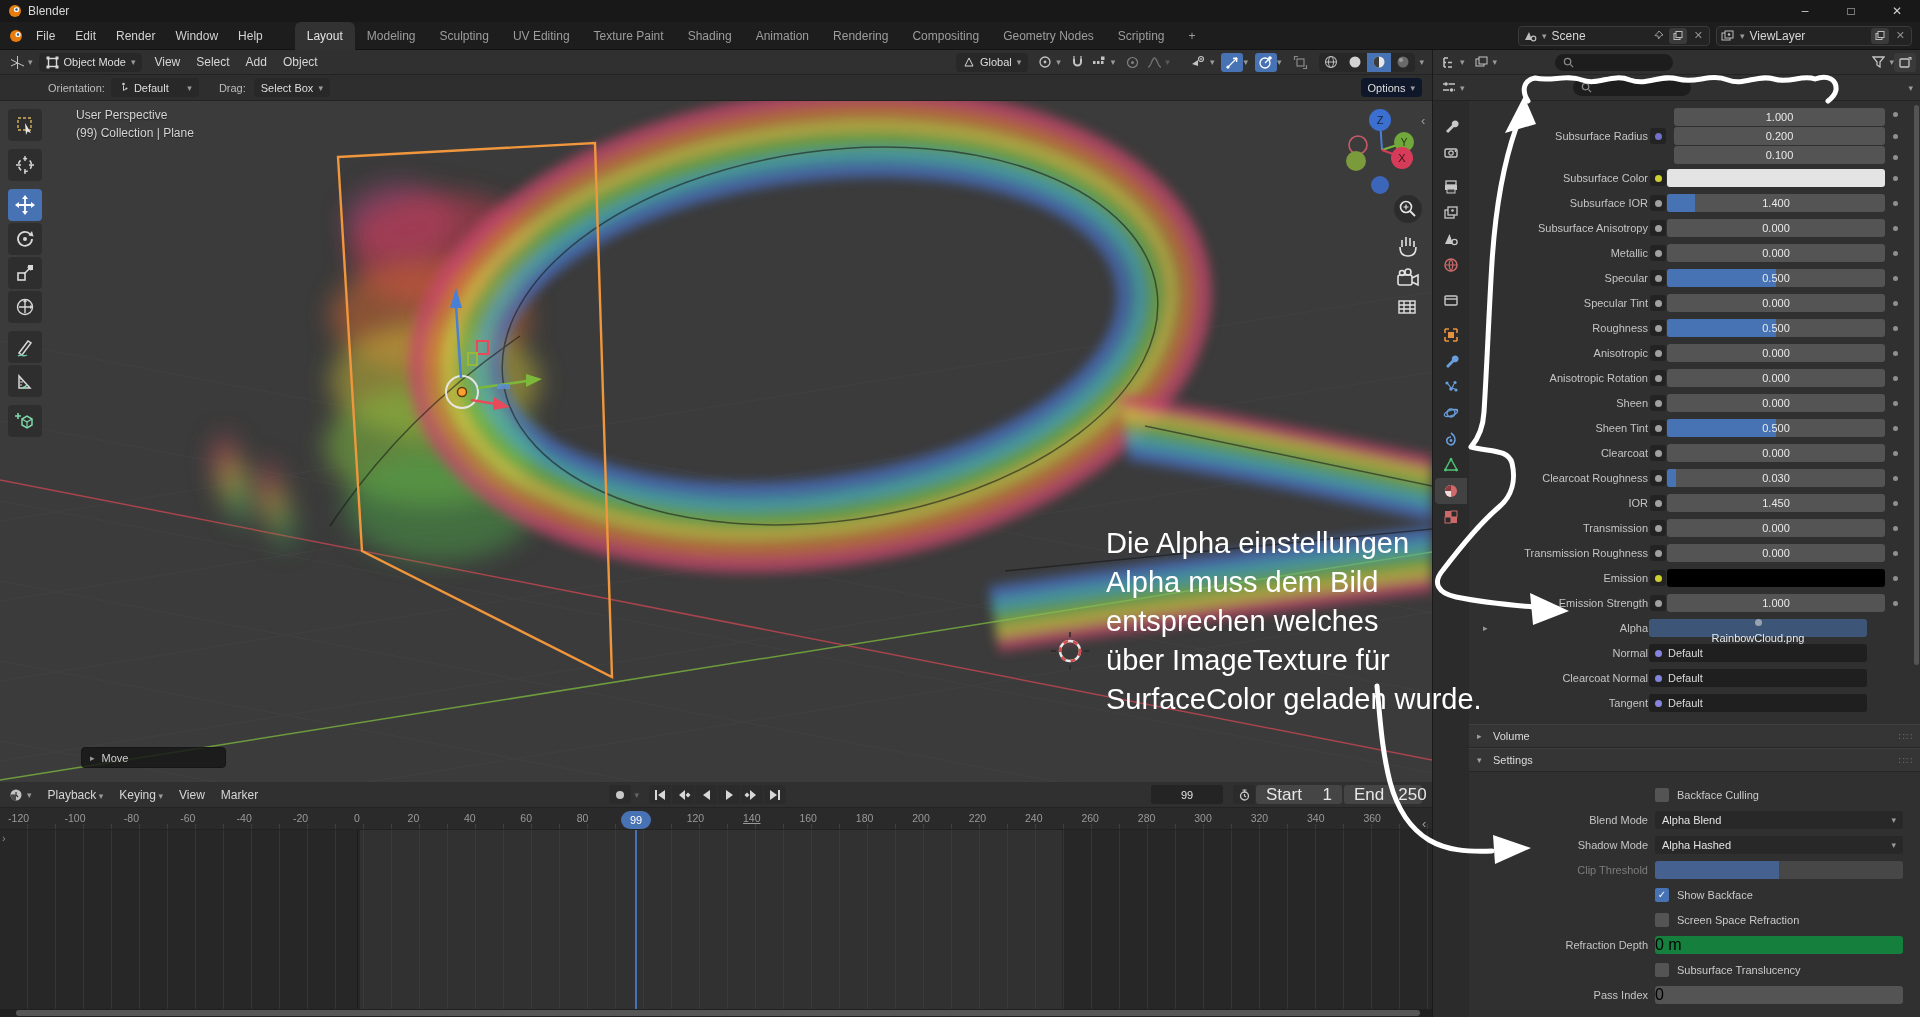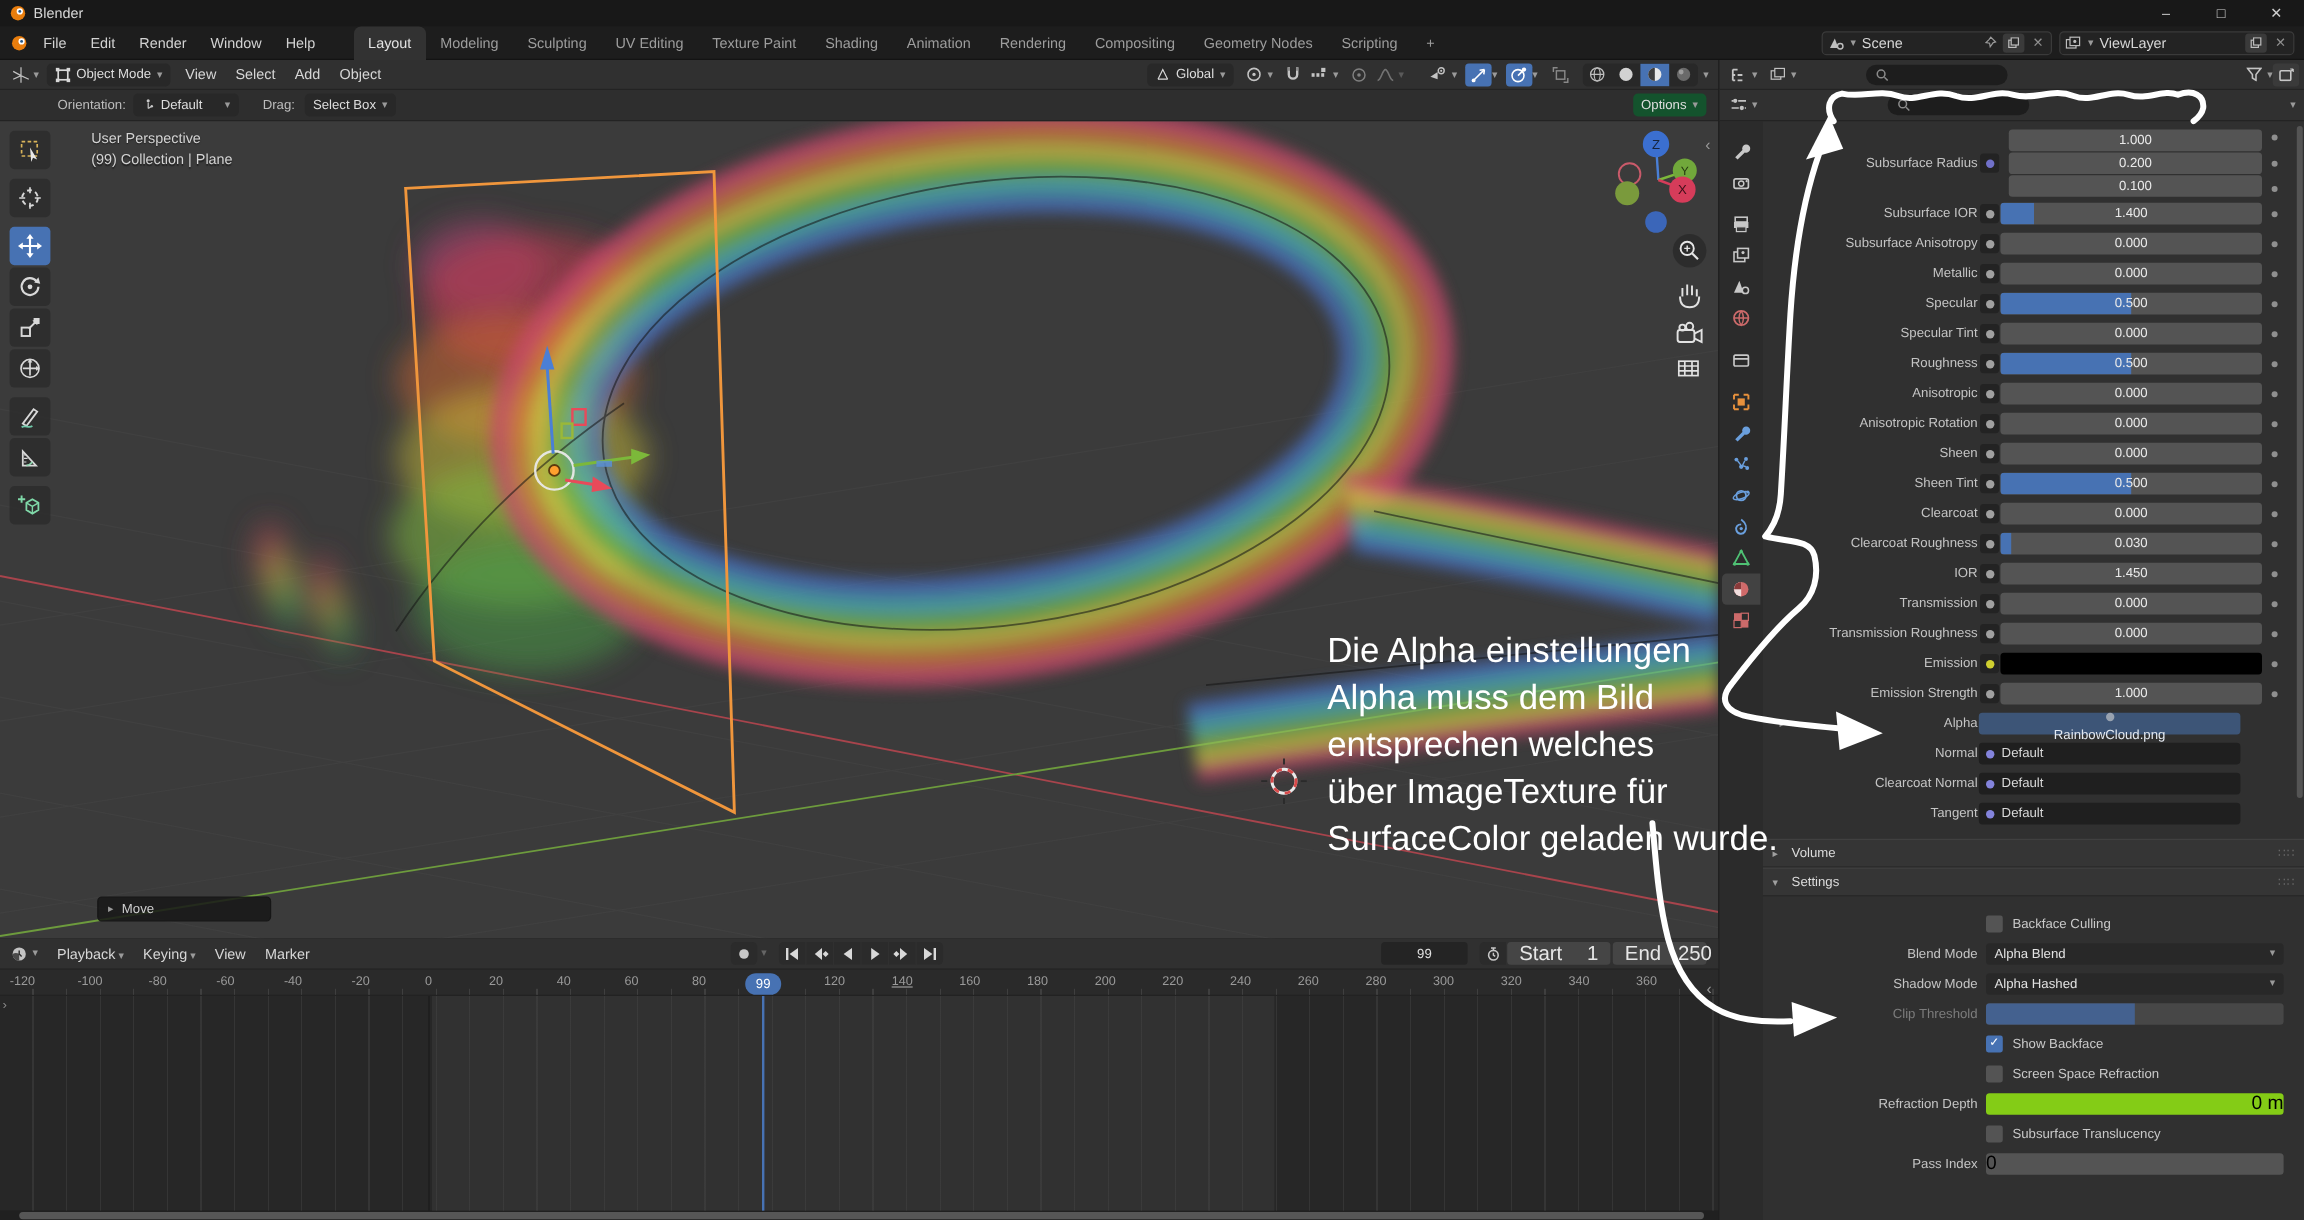--- a/index.html
+++ b/index.html
@@ -368,21 +368,21 @@
       </svg>
     <span style="flex:1">Default</span>
     <span class="chev">▾</span>
   </span>
   <span class="lbl" style="margin-left:20px">Drag:</span>
   <span class="dd" style="margin-left:8px">
     <span>Select Box</span>
     <span class="chev">▾</span>
   </span>
   <span style="flex:1"></span>
-  <span class="dd" style="margin-right:10px;background:#14532d">
+  <span class="dd" style="margin-right:10px;background:#0f172a">
     <span>Options</span>
     <span class="chev">▾</span>
   </span>
 </div>
 
 <div id="viewport" class="abs">
   <svg width="1432" height="681" viewBox="0 0 1432 681">
     <defs>
       <filter id="b6" x="-30%" y="-30%" width="160%" height="160%">
           <feGaussianBlur stdDeviation="6"></feGaussianBlur>
@@ -769,20 +769,30 @@
             <span class="val">0.100</span>
           </div>
         </div>
         <span class="keydot" style="align-self: stretch; flex-direction: column; display: flex; justify-content: space-between; padding: 5px 0px;">
           <i style="width: 5px; height: 5px; border-radius: 50%; background: rgb(143, 143, 143); display: block; margin: 0px auto;"></i>
           <i style="width: 5px; height: 5px; border-radius: 50%; background: rgb(143, 143, 143); display: block; margin: 0px auto;"></i>
           <i style="width: 5px; height: 5px; border-radius: 50%; background: rgb(143, 143, 143); display: block; margin: 0px auto;"></i>
         </span>
       </div>
       <div class="prow">
+        <span class="plabel">Subsurface Color</span>
+        <span class="socket">
+          <i style="background: rgb(207, 207, 48);"></i>
+        </span>
+        <div class="pfield" style="background: rgb(228, 228, 228);"></div>
+        <span class="keydot">
+          <i></i>
+        </span>
+      </div>
+      <div class="prow">
         <span class="plabel">Subsurface IOR</span>
         <span class="socket">
           <i style="background: rgb(160, 160, 160);"></i>
         </span>
         <div class="pfield">
           <div class="fillbar" style="width: 13%;"></div>
           <span class="val">1.400</span>
         </div>
         <span class="keydot">
           <i></i>
@@ -1055,21 +1065,21 @@
           <span class="cbx on">✓</span>
           <span class="cbx-lbl">Show Backface</span>
         </div>
         <div class="srow">
           <span class="plabel"></span>
           <span class="cbx"></span>
           <span class="cbx-lbl">Screen Space Refraction</span>
         </div>
         <div class="srow">
           <span class="plabel">Refraction Depth</span>
-          <div class="sfield" style="background: #84cc16; text-align: right;"><span class="val">0 m</span></div>
+          <div class="sfield" style="background: #15803d;"><span class="val">0 m</span></div>
         </div>
         <div class="srow">
           <span class="plabel"></span>
           <span class="cbx"></span>
           <span class="cbx-lbl">Subsurface Translucency</span>
         </div>
         <div class="srow">
           <span class="plabel">Pass Index</span>
           <div class="sfield" style="background: rgb(84, 84, 84);"><span class="val">0</span></div>
         </div>

